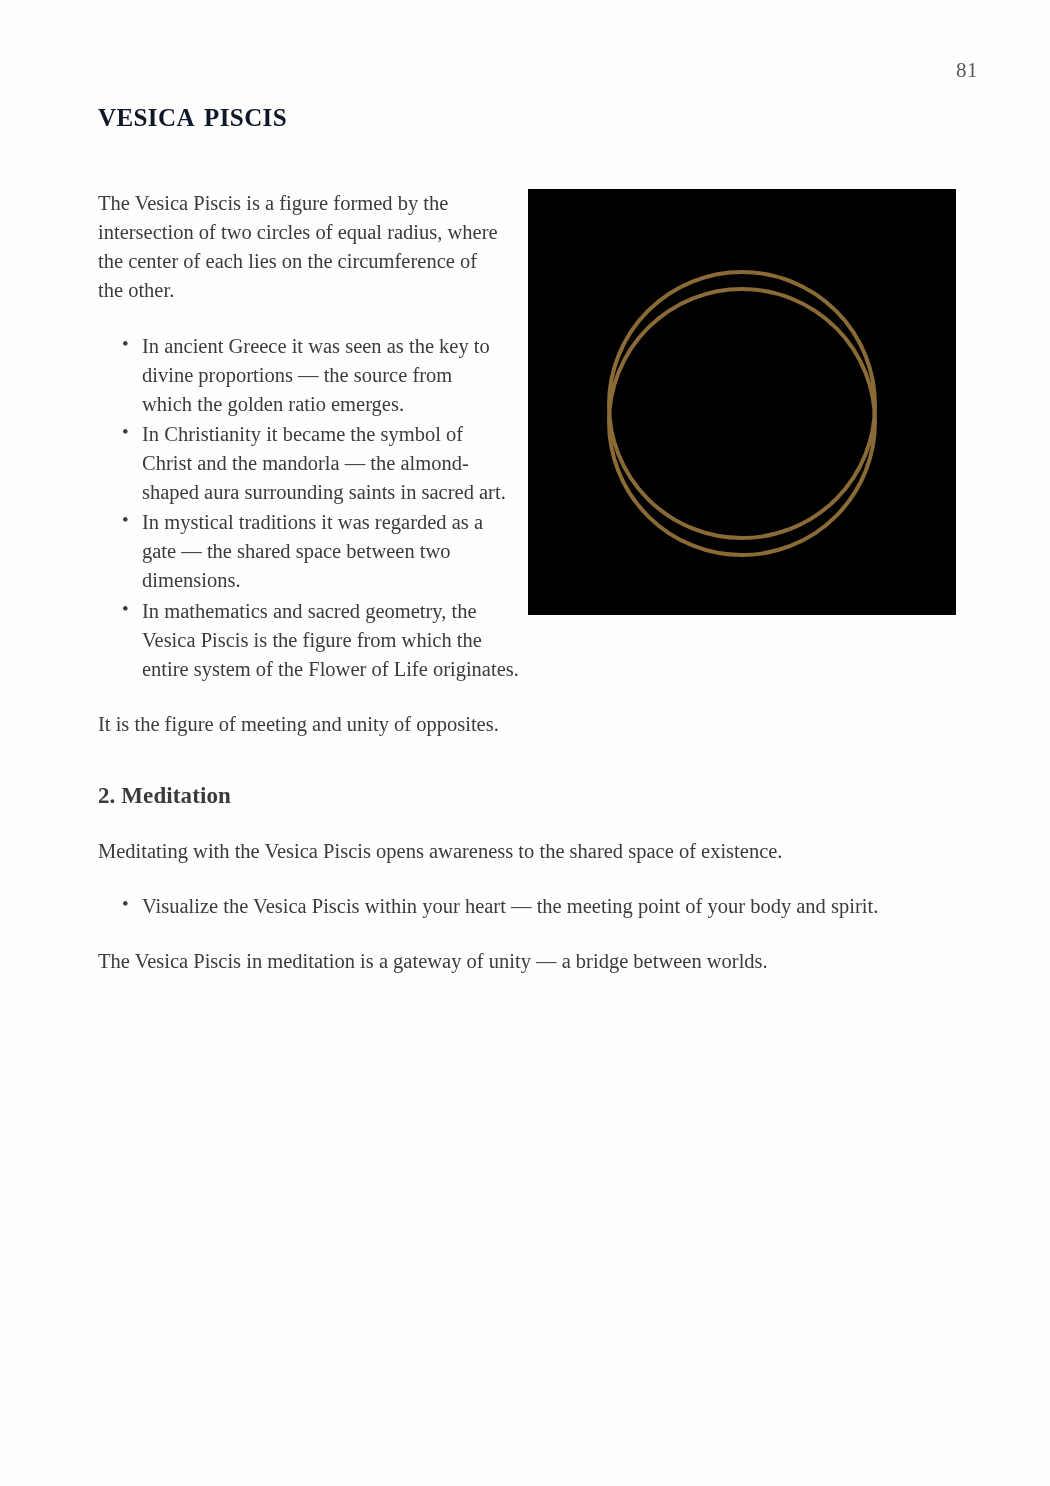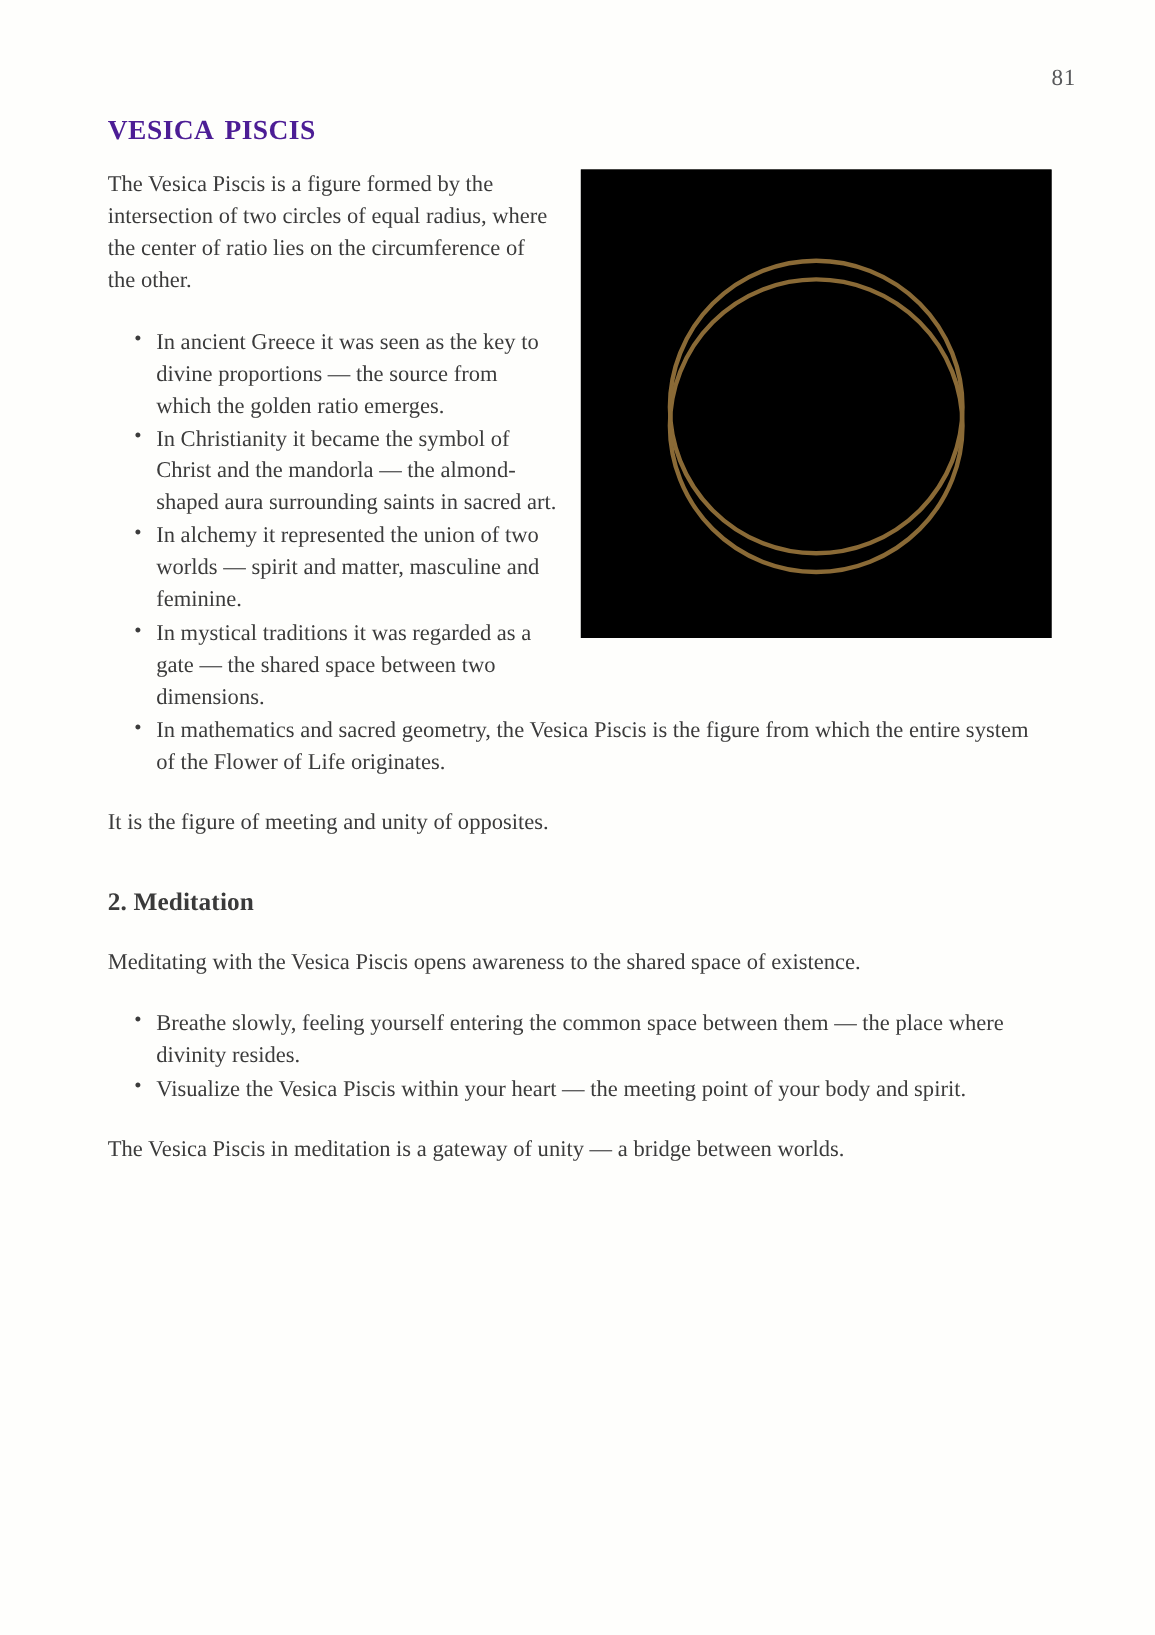--- a/index.html
+++ b/index.html
@@ -38,25 +38,25 @@
   
   .content {
     position: absolute;
     left: 98px;
     top: 96px;
     width: 858px;
   }
 
   
   .doc-title {
-    color: #4c1d95;
+    color: #0f172a;
     font-weight: bold;
     font-size: 35px;
     line-height: 1.06;
-    margin: 0 0 21px 0;
+    margin: 0 0 56px 0;
     letter-spacing: 0.4px;
     font-variant: small-caps;
     text-transform: lowercase;
     font-family: "Liberation Serif", "DejaVu Serif", serif;
   }
   .doc-title::first-letter {
     font-size: 1.0em;
   }
 
   
@@ -136,39 +136,37 @@
 
       <div class="figure">
         <svg width="428" height="426" viewBox="0 0 428 426">
           <rect x="0" y="0" width="428" height="426" fill="#000000"></rect>
           <circle cx="214" cy="216" r="133" fill="none" stroke="#8a6a36" stroke-width="4"></circle>
           <circle cx="214" cy="233" r="133" fill="none" stroke="#8a6a36" stroke-width="4"></circle>
         </svg>
       </div>
 
 
-      <p class="body-text">The Vesica Piscis is a figure formed by the intersection of two circles of equal radius, where the center of ratio lies on the circumference of the other.</p>
+      <p class="body-text">The Vesica Piscis is a figure formed by the intersection of two circles of equal radius, where the center of each lies on the circumference of the other.</p>
 
       <ul class="bullets">
         <li>In ancient Greece it was seen as the key to divine proportions — the source from which the golden ratio emerges.</li>
         <li>In Christianity it became the symbol of Christ and the mandorla — the almond-shaped aura surrounding saints in sacred art.</li>
-        <li>In alchemy it represented the union of two worlds — spirit and matter, masculine and feminine.</li>
         <li>In mystical traditions it was regarded as a gate — the shared space between two dimensions.</li>
         <li>In mathematics and sacred geometry, the Vesica Piscis is the figure from which the entire system of the Flower of Life originates.</li>
       </ul>
 
     </div>
 
     <p class="body-text">It is the figure of meeting and unity of opposites.</p>
 
     <h2 class="section-heading second">2. Meditation</h2>
 
     <p class="body-text">Meditating with the Vesica Piscis opens awareness to the shared space of existence.</p>
 
     <ul class="bullets">
-      <li>Breathe slowly, feeling yourself entering the common space between them — the place where divinity resides.</li>
       <li>Visualize the Vesica Piscis within your heart — the meeting point of your body and spirit.</li>
     </ul>
 
     <p class="body-text">The Vesica Piscis in meditation is a gateway of unity — a bridge between worlds.</p>
 
   </div>
 </div>
 
 </body></html>

